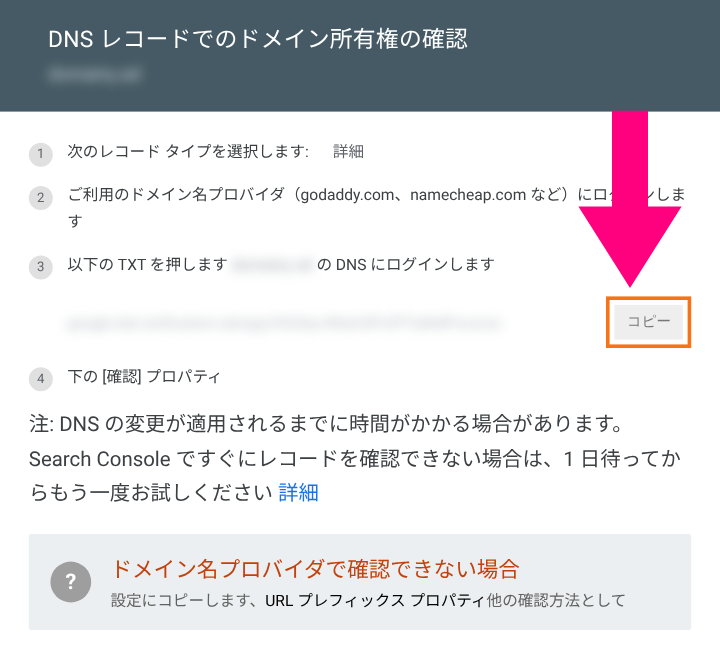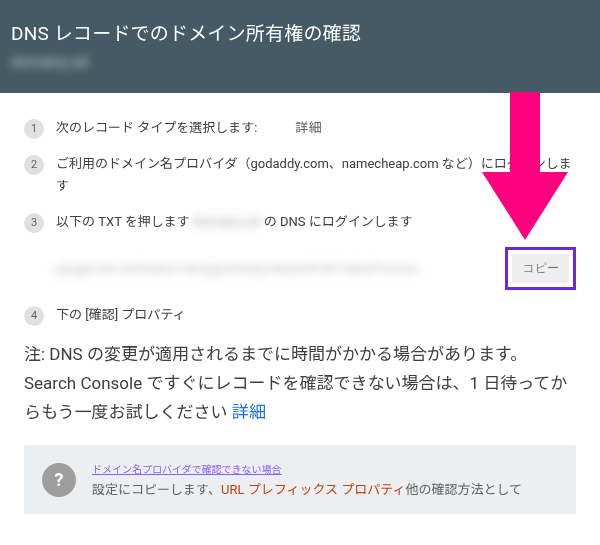--- a/index.html
+++ b/index.html
@@ -1,39 +1,39 @@
 <!DOCTYPE html>
 <html><head>
 <meta charset="utf-8">
 <style>
   * { box-sizing: border-box; margin: 0; padding: 0; }
   body { font-family: Roboto, "Noto Sans JP", Arial, sans-serif; background: #fff; color: #202124; width: 600px; }
-  .header { background: #455a64; color: #fff; padding: 18px 11px 22px; }
+  .header { background: #455a64; color: #fff; padding: 18px 40px 22px; }
   .header h1 { font-size: 19px; font-weight: 400; letter-spacing: .2px; }
   .header .sub { margin-top: 8px; display:inline-block; filter: blur(5px); color:#cfd8dc; font-size:15px; }
   .content { padding: 14px 24px 12px; font-size: 13px; color:#3c4043; }
   .step { display:flex; align-items:flex-start; gap:12px; margin: 10px 0 14px; line-height:1.7; }
   .num { width:20px; height:20px; min-width:20px; border-radius:50%; background:#e0e0e0; color:#5f6368; font-size:11px; display:flex; align-items:center; justify-content:center; margin-top:2px; }
   .step-body { flex:1; }
-  .rec-row { display:flex; align-items:center; gap:24px; flex-wrap:wrap; }
+  .rec-row { display:flex; align-items:center; gap:6px; flex-wrap:wrap; }
   .select-like { color:#3c4043; padding: 2px 4px; }
   .caret { color:#9aa0a6; font-size:10px; margin-left:2px; }
   .linkish { color:#5f6368; margin-left:14px; cursor:pointer; }
   .blur { filter: blur(5px); color:#9aa0a6; display:inline-block; }
   .txt-box { display:flex; align-items:center; gap:10px; margin: 6px 0 14px 32px; }
   .txt-val { flex:1; font-size:12px; color:#b0b6bb; filter: blur(5px); white-space:nowrap; overflow:hidden; }
-  .copy-wrap { border:3px solid #6d28d9; padding:4px; }
+  .copy-wrap { border:3px solid #f97316; padding:4px; }
   .copy-btn { background:#eeeeee; border:none; color:#777; font-size:12px; padding: 6px 10px; cursor:pointer; }
   .note { margin-top: 6px; line-height:1.7; font-size:17px; }
   .note .link { color:#1a73e8; cursor:pointer; }
   .alt-box { background:#eceff1; margin-top:18px; padding:16px 18px; display:flex; gap:16px; align-items:center; border-radius:2px; }
   .q-circle { width:34px; height:34px; min-width:34px; border-radius:50%; background:#9e9e9e; color:#fff; display:flex; align-items:center; justify-content:center; font-size:18px; font-weight:700; }
-  .alt-body .t1 { color:#8b5cf6; font-size:10px;text-decoration:underline; }
+  .alt-body .t1 { color:#c2410c; font-size:18px; }
   .alt-body .t2 { color:#616161; font-size:13px; margin-top:3px; }
-  .alt-body .link { color:#c2410c; cursor:pointer; }
+  .alt-body .link { color:#000000; cursor:pointer; }
   .footer { border-top:1px solid #e0e0e0; margin-top:22px; padding:12px 20px; display:flex; align-items:center; gap:12px; }
   .footer .spacer { flex:1; }
   .btn-flat { background:none; border:none; color:#5f6368; font-size:13.5px; padding:8px 10px; cursor:pointer; }
   .btn-primary { background:#1a73e8; border:none; color:#fff; font-size:13.5px; padding:9px 18px; border-radius:3px; cursor:pointer; }
   .arrow { position:absolute; left:480px; top:92px; pointer-events:none; }
   .container { position:relative; width:600px; }
   svg.arrow path { fill:#ff007f; }
   .step3-inline .blur { vertical-align:baseline; }
 </style>
 </head>

